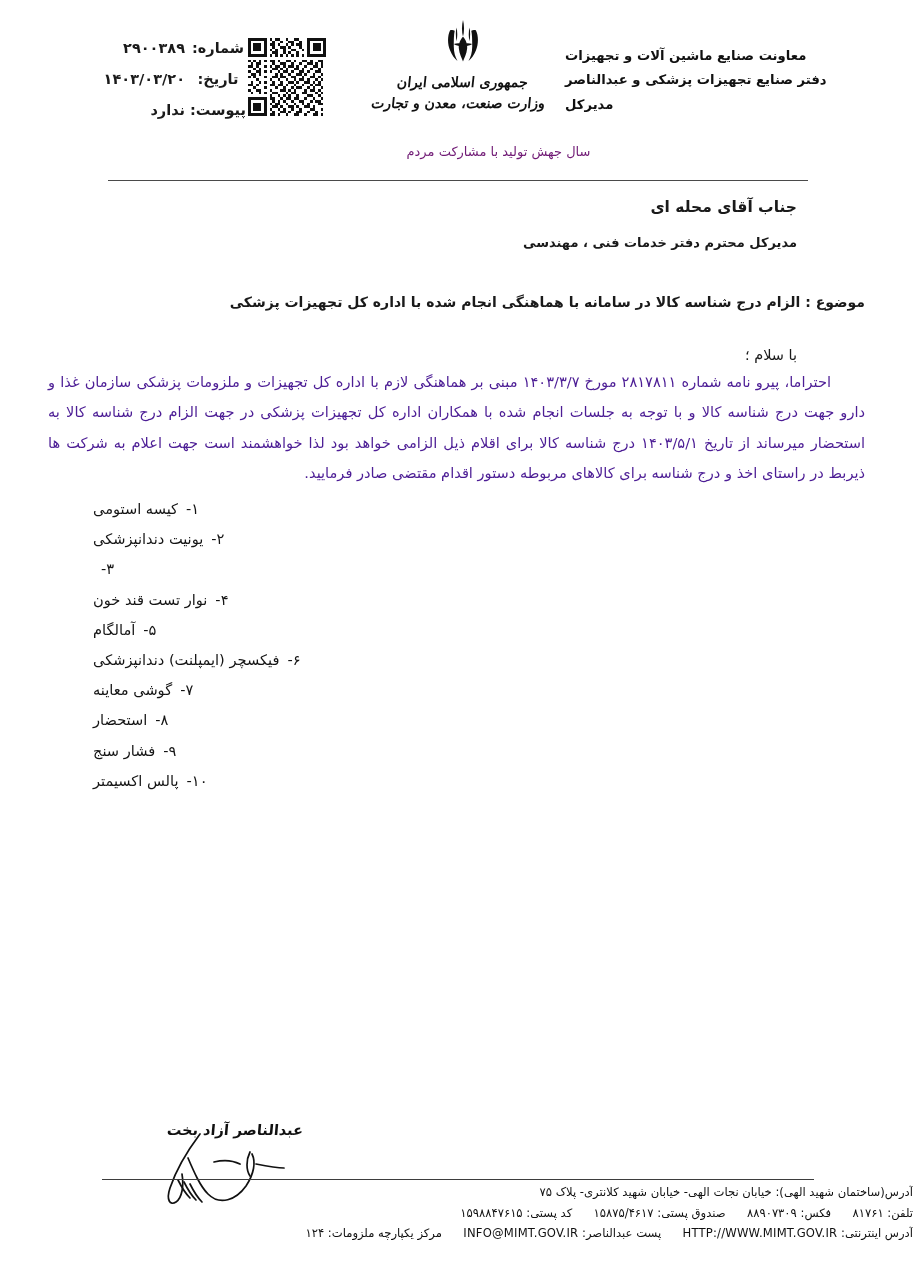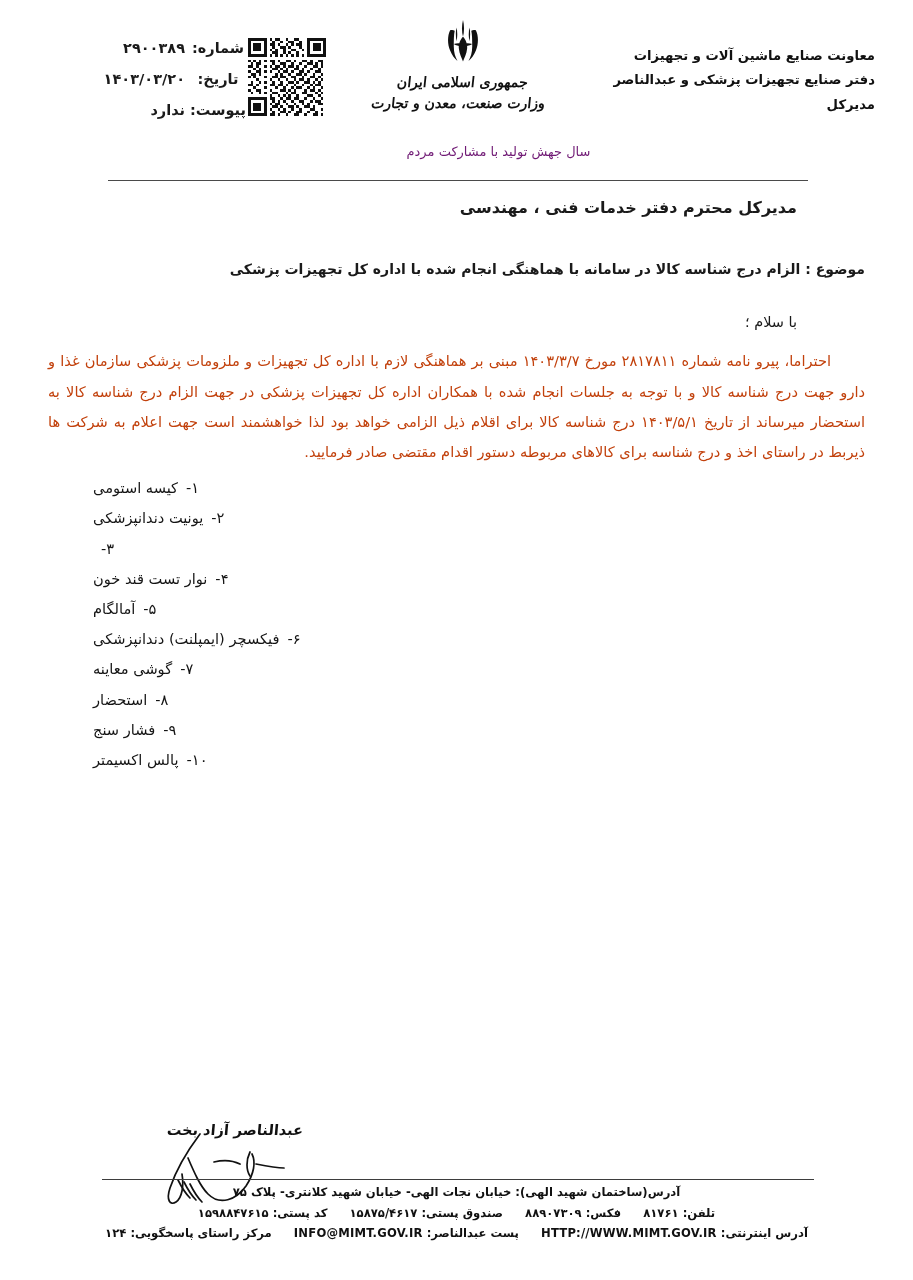--- a/index.html
+++ b/index.html
@@ -98,21 +98,21 @@
   .ministry-line2 {
     font-size: 14px;
     letter-spacing: -0.3px;
   }
 
   .dept-block {
     position: absolute;
     top: 44px;
     right: 38px;
     width: 310px;
-    text-align: right;
+    text-align: left;
     line-height: 1.85;
   }
   .dept-line {
     font-size: 13.2px;
     font-weight: bold;
     color: #111;
     white-space: nowrap;
   }
 
   .slogan {
@@ -149,43 +149,43 @@
     margin-right: 68px;
     margin-bottom: 4px;
   }
   .addressee .to-name {
     font-size: 15.5px;
     font-weight: bold;
     margin-bottom: 14px;
     line-height: 1.5;
   }
   .addressee .to-title {
-    font-size: 16px;
+    font-size: 13px;
     font-weight: bold;
     line-height: 1.5;
   }
   .subject {
     margin-top: 38px;
     font-size: 14px;
     font-weight: bold;
     line-height: 1.6;
   }
   .salutation {
     margin-top: 34px;
     margin-right: 68px;
     font-size: 14.5px;
     font-weight: normal;
   }
   .body-text {
-    margin-top: 16px;
+    margin-top: 4px;
     font-size: 14.6px;
     line-height: 2.07;
     text-align: justify;
     text-justify: inter-word;
-    color: #c2410c;
+    color: #4c1d95;
   }
   .body-text p { margin: 0; }
   .body-text .indent { display: inline-block; width: 34px; }
 
   
   .item-list {
     list-style: none;
     margin: 6px 0 0 0;
     padding: 0;
     direction: rtl;
@@ -244,24 +244,25 @@
   .footer {
     position: absolute;
     top: 1182px;
     left: 0;
     width: 913px;
     text-align: center;
     direction: rtl;
   }
   .footer-line {
     font-size: 11.6px;
-    font-weight: bold;
+    font-weight: normal;
     color: #111;
     line-height: 1.78;
     white-space: nowrap;
+    text-align: right;
   }
   .footer-line .lat {
     direction: ltr;
     unicode-bidi: embed;
     display: inline-block;
     letter-spacing: 0.2px;
   }
   .sep { display: inline-block; width: 14px; }
 </style>
 </head>
@@ -549,20 +550,21 @@
     <div class="slogan">
       <span>سال جهش تولید با مشارکت مردم</span>
     </div>
 
     <div class="rule"></div>
   </div>
 
   <div class="content">
 
     <div class="addressee">
+      <div class="to-name">جناب آقای محله ای</div>
       <div class="to-title">مدیرکل محترم دفتر خدمات فنی ، مهندسی</div>
     </div>
 
     <div class="subject">موضوع : الزام درج شناسه کالا در سامانه با هماهنگی انجام شده با اداره کل تجهیزات پزشکی</div>
 
     <div class="salutation">با سلام ؛</div>
 
     <div class="body-text">
       <p><span class="indent"></span><span>احتراما، پیرو نامه شماره ۲۸۱۷۸۱۱ مورخ ۱۴۰۳/۳/۷ مبنی بر هماهنگی لازم با اداره کل تجهیزات و ملزومات پزشکی سازمان غذا و دارو جهت درج شناسه کالا و با توجه به جلسات انجام شده با همکاران اداره کل تجهیزات پزشکی در جهت الزام درج شناسه کالا به استحضار میرساند از تاریخ ۱۴۰۳/۵/۱ درج شناسه کالا برای اقلام ذیل الزامی خواهد بود لذا خواهشمند است جهت اعلام به شرکت ها ذیربط در راستای اخذ و درج شناسه برای کالاهای مربوطه دستور اقدام مقتضی صادر فرمایید.</span></p>
     </div>
@@ -645,18 +647,18 @@
       <span>کد پستی:</span>
       <span>۱۵۹۸۸۴۷۶۱۵</span>
     </div>
     <div class="footer-line">
       <span>آدرس اینترنتی:</span>
       <span class="lat">HTTP://WWW.MIMT.GOV.IR</span>
       <span class="sep"></span>
       <span>پست عبدالناصر:</span>
       <span class="lat">INFO@MIMT.GOV.IR</span>
       <span class="sep"></span>
-      <span>مرکز راستای پاسخگویی:</span>
+      <span>مرکز یکپارچه ملزومات:</span>
       <span>۱۲۴</span>
     </div>
   </div>
 
 </div>
 
 </body></html>

